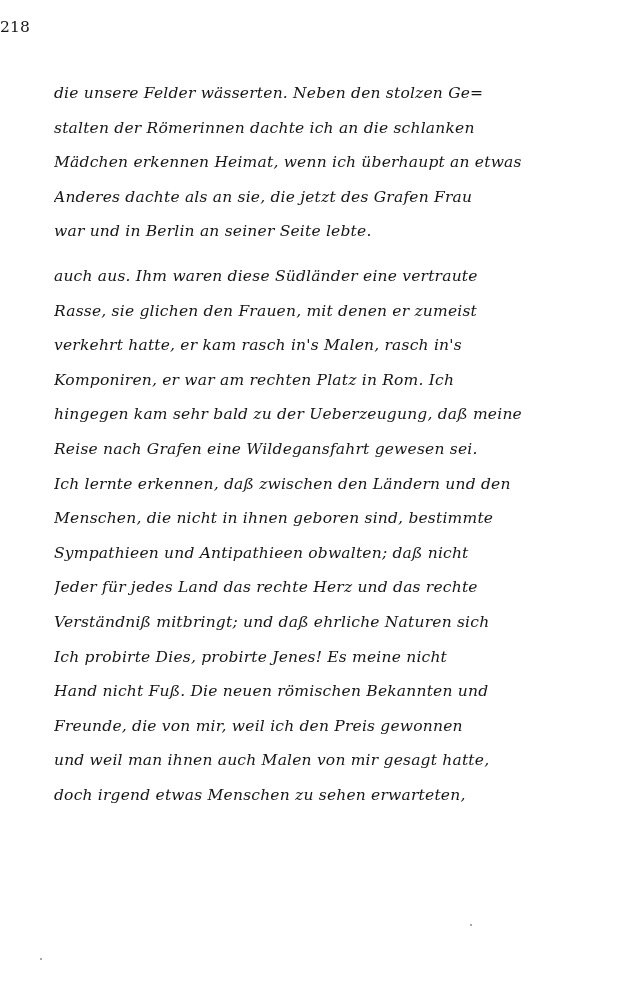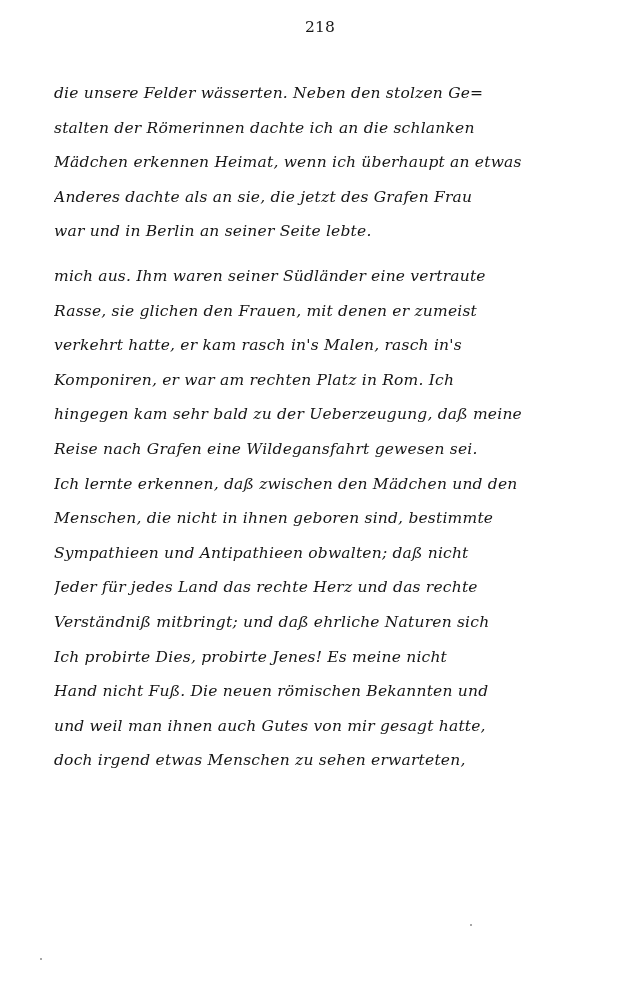--- a/index.html
+++ b/index.html
@@ -15,21 +15,21 @@
     overflow: hidden;
   }
   .page {
     position: relative;
     width: 640px;
     height: 985px;
     box-sizing: border-box;
     padding: 0;
   }
   .page-number {
-    text-align: center;
+    text-align: left;
     font-size: 17px;
     letter-spacing: 1px;
     margin-top: 18px;
     margin-bottom: 0;
     color: #1f1f1f;
   }
   .body-text {
     position: absolute;
     top: 58px;
     left: 54px;
@@ -85,34 +85,35 @@
 
     <div class="para">
       <div class="line fraktur">die unsere Felder wässerten.  Neben den stolzen Ge=</div>
       <div class="line fraktur">stalten der Römerinnen dachte ich an die schlanken</div>
       <div class="line fraktur">Mädchen erkennen Heimat, wenn ich überhaupt an etwas</div>
       <div class="line fraktur">Anderes dachte als an sie, die jetzt des Grafen Frau</div>
       <div class="line last fraktur">war und in Berlin an seiner Seite lebte.</div>
     </div>
 
     <div class="para">
-      <div class="line fraktur">mich aus.  Ihm waren seiner Südländer eine vertraute</div>
+      <div class="line fraktur">auch aus.  Ihm waren diese Südländer eine vertraute</div>
       <div class="line fraktur">Rasse, sie glichen den Frauen, mit denen er zumeist</div>
       <div class="line fraktur">verkehrt hatte, er kam rasch in's Malen, rasch in's</div>
       <div class="line fraktur">Komponiren, er war am rechten Platz in Rom.  Ich</div>
       <div class="line fraktur">hingegen kam sehr bald zu der Ueberzeugung, daß meine</div>
       <div class="line fraktur">Reise nach Grafen eine Wildegansfahrt gewesen sei.</div>
-      <div class="line fraktur">Ich lernte erkennen, daß zwischen den Mädchen und den</div>
+      <div class="line fraktur">Ich lernte erkennen, daß zwischen den Ländern und den</div>
       <div class="line fraktur">Menschen, die nicht in ihnen geboren sind, bestimmte</div>
       <div class="line fraktur">Sympathieen und Antipathieen obwalten; daß nicht</div>
       <div class="line fraktur">Jeder für jedes Land das rechte Herz und das rechte</div>
       <div class="line fraktur">Verständniß mitbringt; und daß ehrliche Naturen sich</div>
       <div class="line fraktur">Ich probirte Dies, probirte Jenes!  Es meine nicht</div>
       <div class="line fraktur">Hand nicht Fuß.  Die neuen römischen Bekannten und</div>
-      <div class="line fraktur">und weil man ihnen auch Gutes von mir gesagt hatte,</div>
+      <div class="line fraktur">Freunde, die von mir, weil ich den Preis gewonnen</div>
+      <div class="line fraktur">und weil man ihnen auch Malen von mir gesagt hatte,</div>
       <div class="line fraktur">doch irgend etwas Menschen zu sehen erwarteten,</div>
     </div>
 
   </div>
 
   <span class="speck" style="left:470px; top:906px;"></span>
   <span class="speck" style="left:40px; top:940px;"></span>
 
 </div>
 

